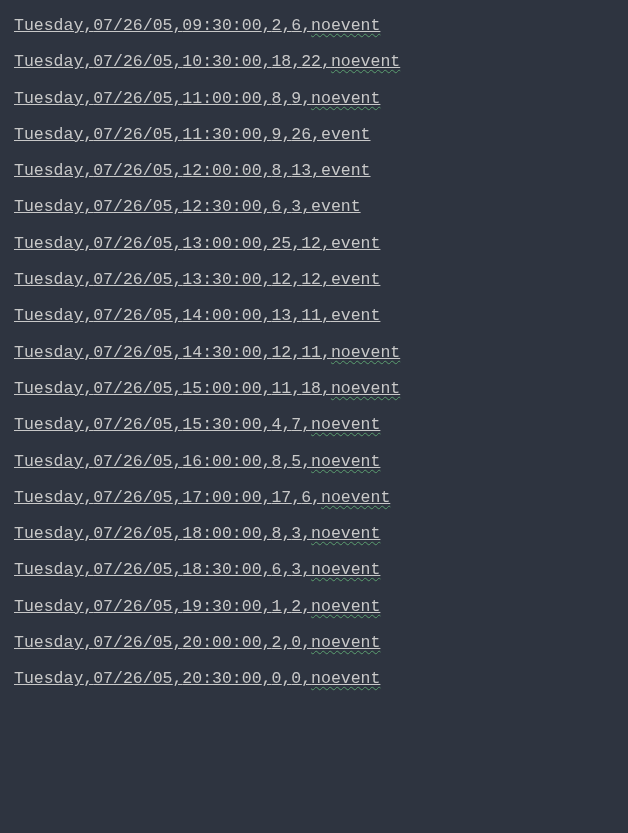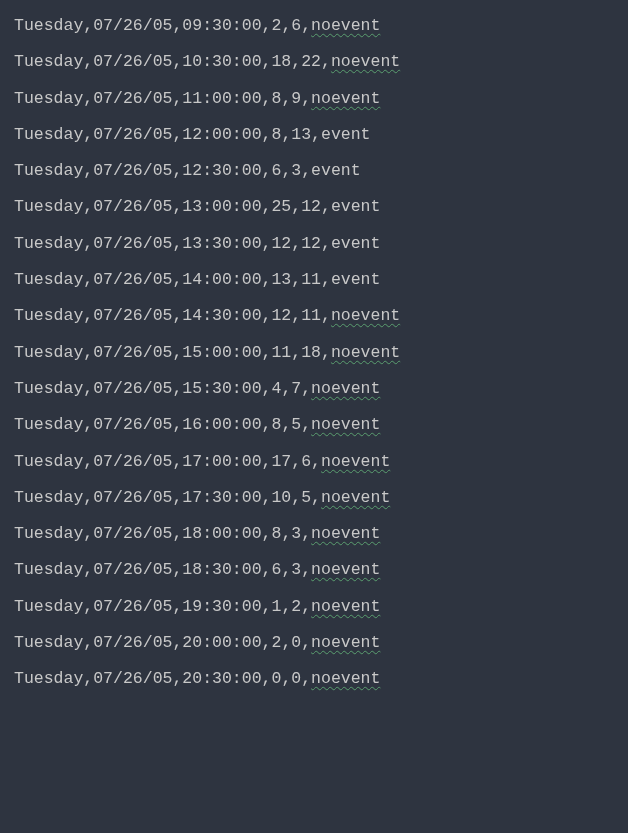--- a/index.html
+++ b/index.html
@@ -14,20 +14,21 @@
       color: #c8c8c8;
       padding: 8px 14px;
       line-height: 2.2;
       white-space: nowrap;
       overflow: hidden;
       width: 628px;
       height: 833px;
     }
     .line {
       display: block;
+      text-decoration: underline;
     }
     .comma {
       color: #c8c8c8;
     }
     .text {
       color: #c8c8c8;
     }
     .spellcheck {
       text-decoration-line: underline;
       text-decoration-style: wavy;
@@ -36,29 +37,29 @@
       text-underline-offset: 3px;
     }
   </style>
 </head>
 <body>
 
 <div id="editor">
     <div class="line"><span class="text">Tuesday</span><span class="comma">,</span><span class="text">07/26/05</span><span class="comma">,</span><span class="text">09:30:00</span><span class="comma">,</span><span class="text">2</span><span class="comma">,</span><span class="text">6</span><span class="comma">,</span><span class="text spellcheck">noevent</span></div>
     <div class="line"><span class="text">Tuesday</span><span class="comma">,</span><span class="text">07/26/05</span><span class="comma">,</span><span class="text">10:30:00</span><span class="comma">,</span><span class="text">18</span><span class="comma">,</span><span class="text">22</span><span class="comma">,</span><span class="text spellcheck">noevent</span></div>
     <div class="line"><span class="text">Tuesday</span><span class="comma">,</span><span class="text">07/26/05</span><span class="comma">,</span><span class="text">11:00:00</span><span class="comma">,</span><span class="text">8</span><span class="comma">,</span><span class="text">9</span><span class="comma">,</span><span class="text spellcheck">noevent</span></div>
+    <div class="line"><span class="text">Tuesday</span><span class="comma">,</span><span class="text">07/26/05</span><span class="comma">,</span><span class="text">11:30:00</span><span class="comma">,</span><span class="text">9</span><span class="comma">,</span><span class="text">26</span><span class="comma">,</span><span class="text">event</span></div>
     <div class="line"><span class="text">Tuesday</span><span class="comma">,</span><span class="text">07/26/05</span><span class="comma">,</span><span class="text">12:00:00</span><span class="comma">,</span><span class="text">8</span><span class="comma">,</span><span class="text">13</span><span class="comma">,</span><span class="text">event</span></div>
     <div class="line"><span class="text">Tuesday</span><span class="comma">,</span><span class="text">07/26/05</span><span class="comma">,</span><span class="text">12:30:00</span><span class="comma">,</span><span class="text">6</span><span class="comma">,</span><span class="text">3</span><span class="comma">,</span><span class="text">event</span></div>
     <div class="line"><span class="text">Tuesday</span><span class="comma">,</span><span class="text">07/26/05</span><span class="comma">,</span><span class="text">13:00:00</span><span class="comma">,</span><span class="text">25</span><span class="comma">,</span><span class="text">12</span><span class="comma">,</span><span class="text">event</span></div>
     <div class="line"><span class="text">Tuesday</span><span class="comma">,</span><span class="text">07/26/05</span><span class="comma">,</span><span class="text">13:30:00</span><span class="comma">,</span><span class="text">12</span><span class="comma">,</span><span class="text">12</span><span class="comma">,</span><span class="text">event</span></div>
     <div class="line"><span class="text">Tuesday</span><span class="comma">,</span><span class="text">07/26/05</span><span class="comma">,</span><span class="text">14:00:00</span><span class="comma">,</span><span class="text">13</span><span class="comma">,</span><span class="text">11</span><span class="comma">,</span><span class="text">event</span></div>
     <div class="line"><span class="text">Tuesday</span><span class="comma">,</span><span class="text">07/26/05</span><span class="comma">,</span><span class="text">14:30:00</span><span class="comma">,</span><span class="text">12</span><span class="comma">,</span><span class="text">11</span><span class="comma">,</span><span class="text spellcheck">noevent</span></div>
     <div class="line"><span class="text">Tuesday</span><span class="comma">,</span><span class="text">07/26/05</span><span class="comma">,</span><span class="text">15:00:00</span><span class="comma">,</span><span class="text">11</span><span class="comma">,</span><span class="text">18</span><span class="comma">,</span><span class="text spellcheck">noevent</span></div>
     <div class="line"><span class="text">Tuesday</span><span class="comma">,</span><span class="text">07/26/05</span><span class="comma">,</span><span class="text">15:30:00</span><span class="comma">,</span><span class="text">4</span><span class="comma">,</span><span class="text">7</span><span class="comma">,</span><span class="text spellcheck">noevent</span></div>
     <div class="line"><span class="text">Tuesday</span><span class="comma">,</span><span class="text">07/26/05</span><span class="comma">,</span><span class="text">16:00:00</span><span class="comma">,</span><span class="text">8</span><span class="comma">,</span><span class="text">5</span><span class="comma">,</span><span class="text spellcheck">noevent</span></div>
     <div class="line"><span class="text">Tuesday</span><span class="comma">,</span><span class="text">07/26/05</span><span class="comma">,</span><span class="text">17:00:00</span><span class="comma">,</span><span class="text">17</span><span class="comma">,</span><span class="text">6</span><span class="comma">,</span><span class="text spellcheck">noevent</span></div>
-    <div class="line"><span class="text">Tuesday</span><span class="comma">,</span><span class="text">07/26/05</span><span class="comma">,</span><span class="text">17:30:00</span><span class="comma">,</span><span class="text">10</span><span class="comma">,</span><span class="text">5</span><span class="comma">,</span><span class="text spellcheck">noevent</span></div>
     <div class="line"><span class="text">Tuesday</span><span class="comma">,</span><span class="text">07/26/05</span><span class="comma">,</span><span class="text">18:00:00</span><span class="comma">,</span><span class="text">8</span><span class="comma">,</span><span class="text">3</span><span class="comma">,</span><span class="text spellcheck">noevent</span></div>
     <div class="line"><span class="text">Tuesday</span><span class="comma">,</span><span class="text">07/26/05</span><span class="comma">,</span><span class="text">18:30:00</span><span class="comma">,</span><span class="text">6</span><span class="comma">,</span><span class="text">3</span><span class="comma">,</span><span class="text spellcheck">noevent</span></div>
     <div class="line"><span class="text">Tuesday</span><span class="comma">,</span><span class="text">07/26/05</span><span class="comma">,</span><span class="text">19:30:00</span><span class="comma">,</span><span class="text">1</span><span class="comma">,</span><span class="text">2</span><span class="comma">,</span><span class="text spellcheck">noevent</span></div>
     <div class="line"><span class="text">Tuesday</span><span class="comma">,</span><span class="text">07/26/05</span><span class="comma">,</span><span class="text">20:00:00</span><span class="comma">,</span><span class="text">2</span><span class="comma">,</span><span class="text">0</span><span class="comma">,</span><span class="text spellcheck">noevent</span></div>
     <div class="line"><span class="text">Tuesday</span><span class="comma">,</span><span class="text">07/26/05</span><span class="comma">,</span><span class="text">20:30:00</span><span class="comma">,</span><span class="text">0</span><span class="comma">,</span><span class="text">0</span><span class="comma">,</span><span class="text spellcheck">noevent</span></div>
   </div>
 
 </body></html>

